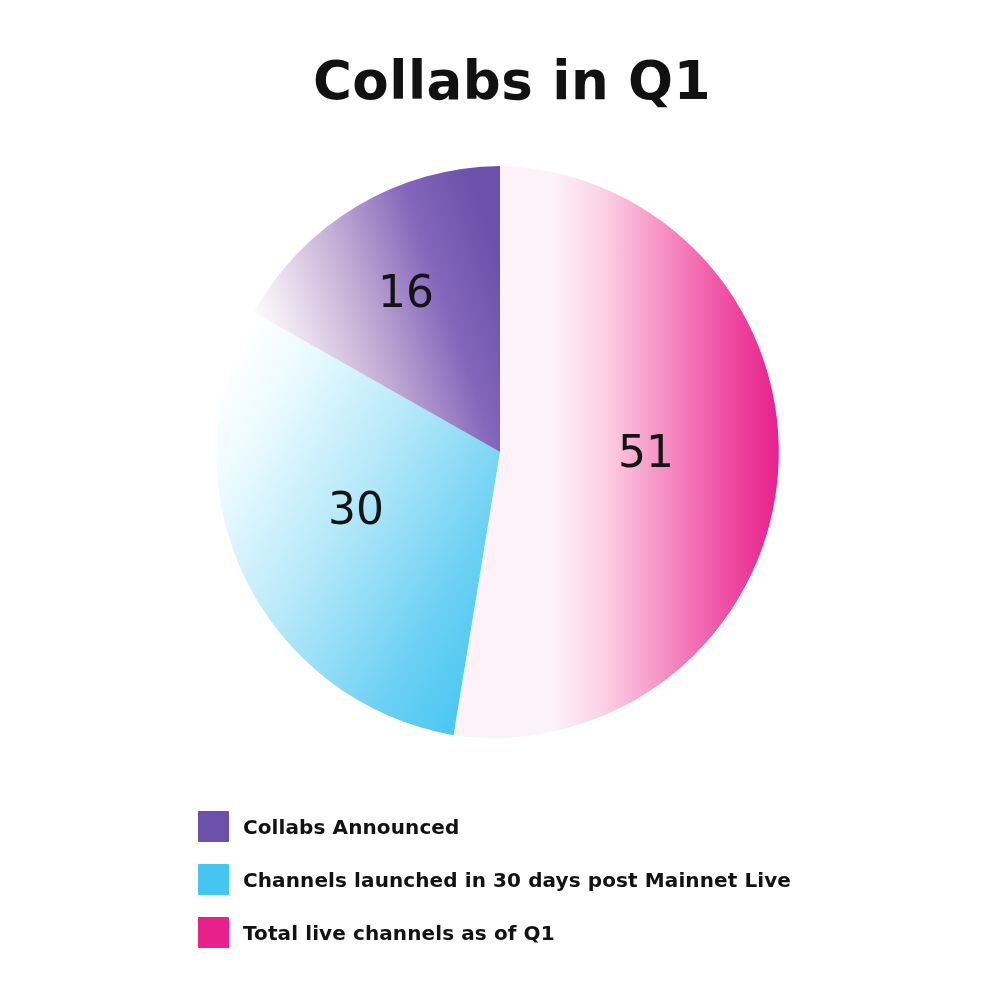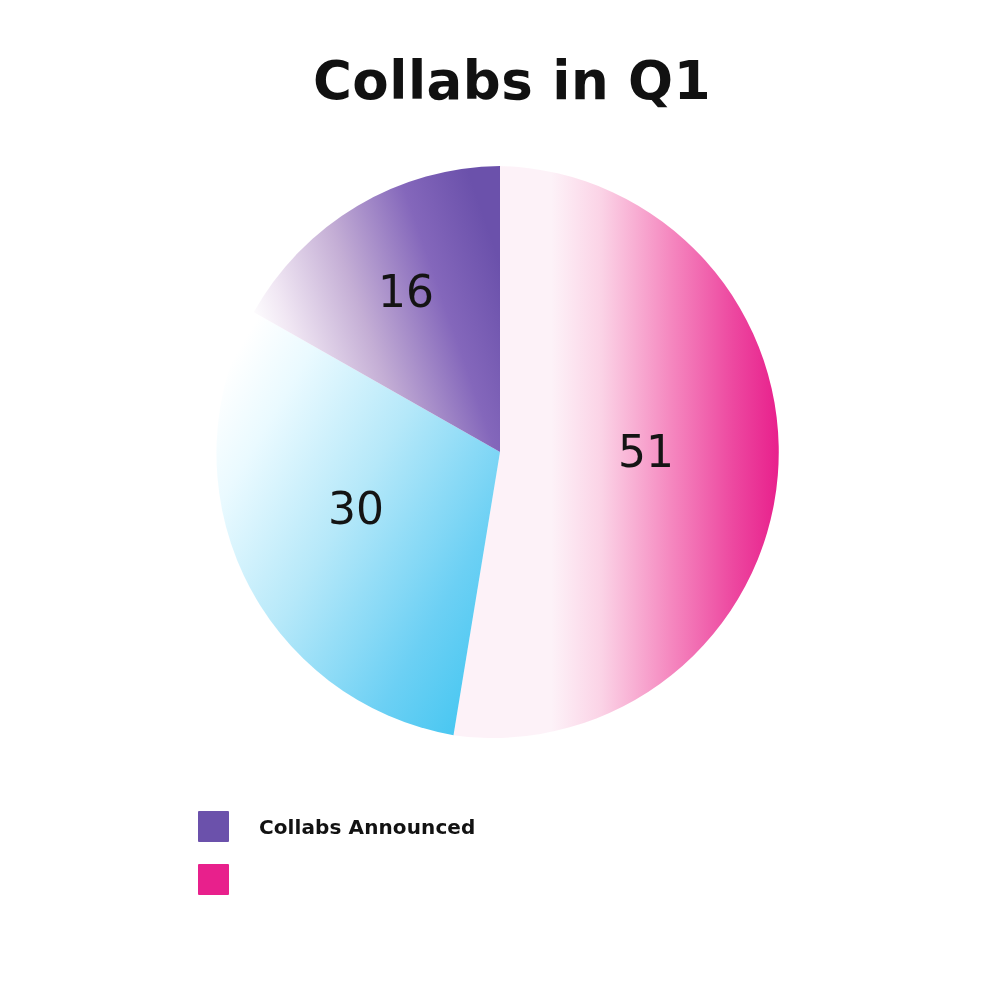--- a/index.html
+++ b/index.html
@@ -75,21 +75,21 @@
     align-items: center;
     height: 53px;
   }
   .legend-swatch {
     width: 31px;
     height: 31px;
     flex: 0 0 31px;
     border-radius: 1px;
   }
   .legend-label {
-    margin-left: 30px;
+    margin-left: 14px;
     font-family: "DejaVu Sans", "Liberation Sans", sans-serif;
     font-size: 20px;
     font-weight: 700;
     color: #121212;
     white-space: nowrap;
     letter-spacing: 0.1px;
   }
 </style>
 </head>
 <body>
@@ -139,19 +139,24 @@
     </svg>
   </div>
 
   <div class="legend">
 
     <div class="legend-item">
       <span class="legend-swatch" style="background:#6b51ab"></span>
       <span class="legend-label">Collabs Announced</span>
     </div>
 
+    <div class="legend-item">
+      <span class="legend-swatch" style="background:#45c6f1"></span>
+      <span class="legend-label">Channels launched in 30 days post Mainnet Live</span>
+    </div>
 
     <div class="legend-item">
       <span class="legend-swatch" style="background:#e8208c"></span>
+      <span class="legend-label">Total live channels as of Q1</span>
     </div>
 
   </div>
 </div>
 
 </body></html>

